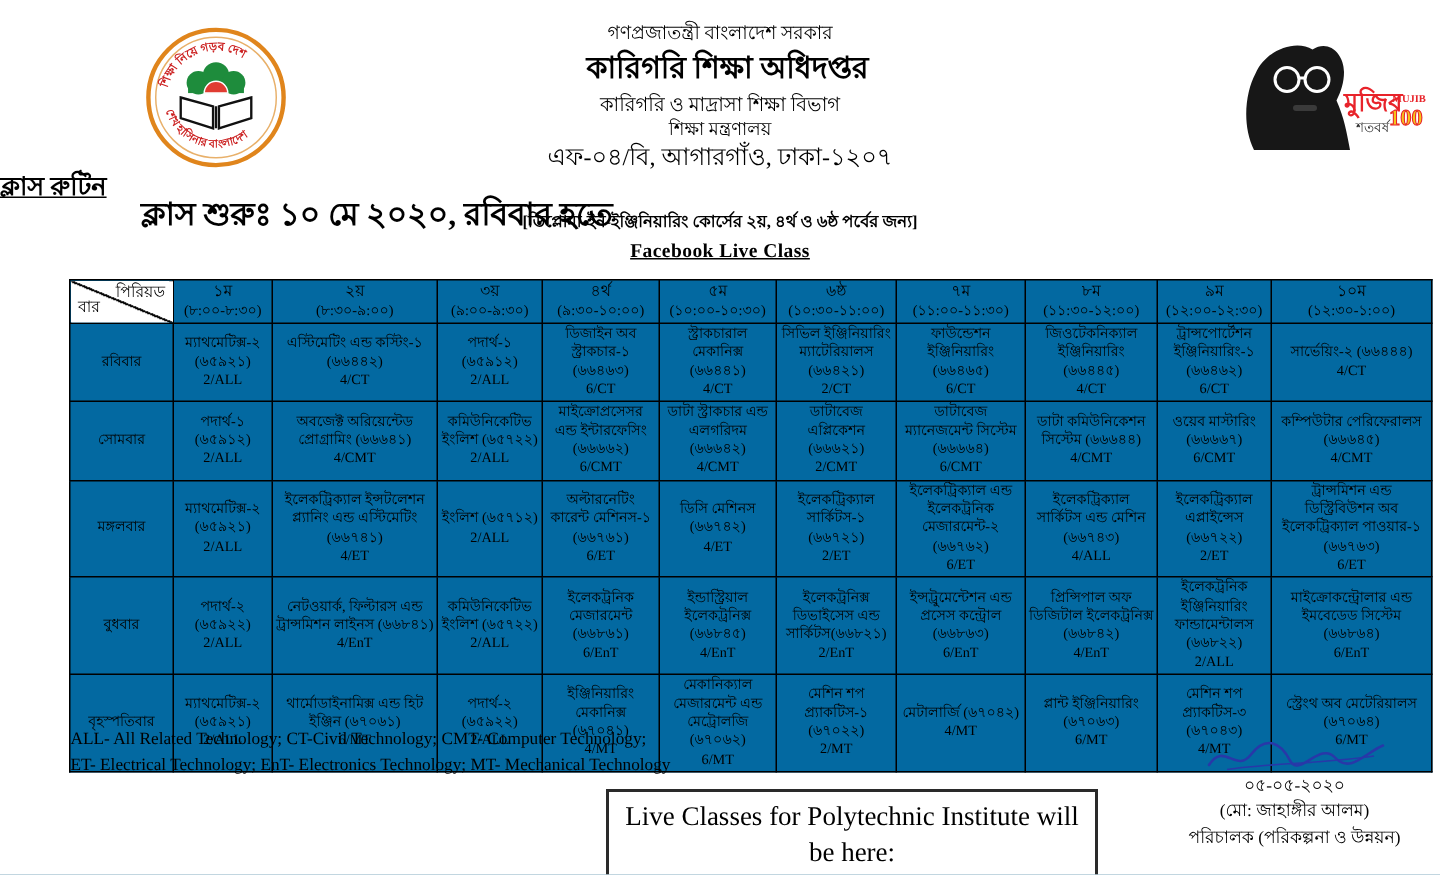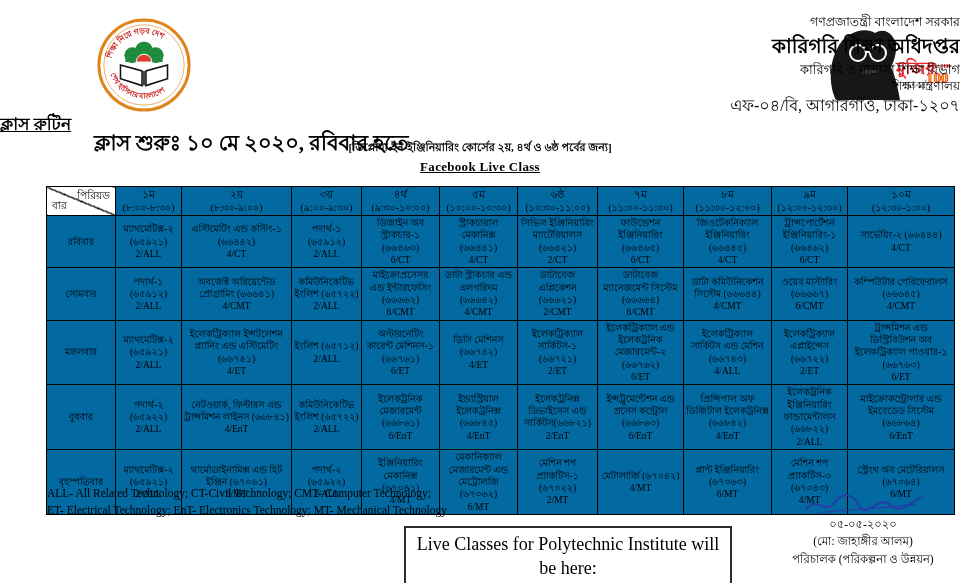--- a/index.html
+++ b/index.html
@@ -1,20 +1,20 @@
 <!DOCTYPE html>
 <html><head>
 <meta charset="utf-8">
 <style>
   html,body{margin:0;padding:0;background:#e8e8e8;}
   .page{position:relative;width:960px;height:583px;background:#ffffff;margin:0 auto;
         font-family:"Liberation Serif","DejaVu Sans",serif;color:#000;overflow:hidden;}
 
   
-  .hdr{position:absolute;left:0;right:0;top:14px;text-align:right;line-height:1.35;}
+  .hdr{position:absolute;left:0;right:0;top:14px;text-align:center;line-height:1.35;}
   .hdr .l1{font-size:12.5px;}
   .hdr .l2{font-size:20px;font-weight:bold;margin:2px 0 1px;padding-left:10px;}
   .hdr .l3{font-size:13px;}
   .hdr .l4{font-size:12px;}
   .hdr .l5{font-size:16px;}
 
   
   .logo-dte{position:absolute;left:95px;top:16px;width:98px;height:98px;}
   .logo-mujib{position:absolute;left:820px;top:20px;width:134px;height:86px;}
 

